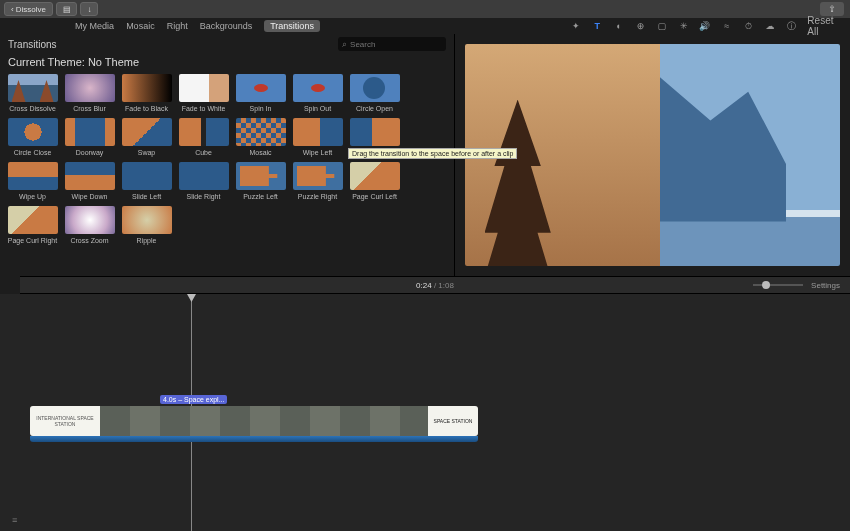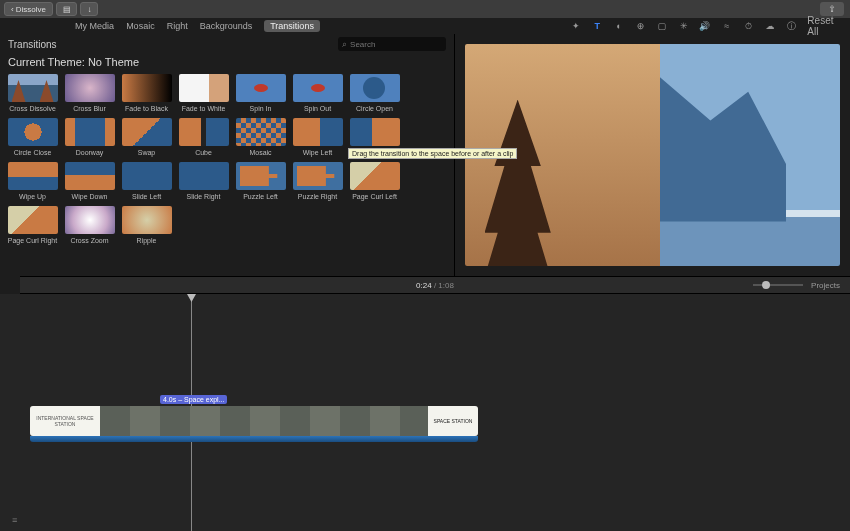--- a/index.html
+++ b/index.html
@@ -256,21 +256,21 @@
 <div class="playbar">
   <div class="time">
     <span class="cur">0:24</span>
     <span> / </span>
     <span>1:08</span>
   </div>
   <div class="zoom-ctl">
     <div class="zoom-track">
         <div class="zoom-th"></div>
       </div>
-    <span style="color:#999">Projects</span>
+    <span style="color:#999">Settings</span>
   </div>
 </div>
 
 <div class="timeline">
   <div class="playhead"></div>
   <div class="clip-label">4.0s – Space expl...</div>
   <div class="clip">
     <div class="clip-start">INTERNATIONAL SPACE STATION</div>
     <div class="clip-mid"></div>
     <div class="clip-end">SPACE STATION</div>

